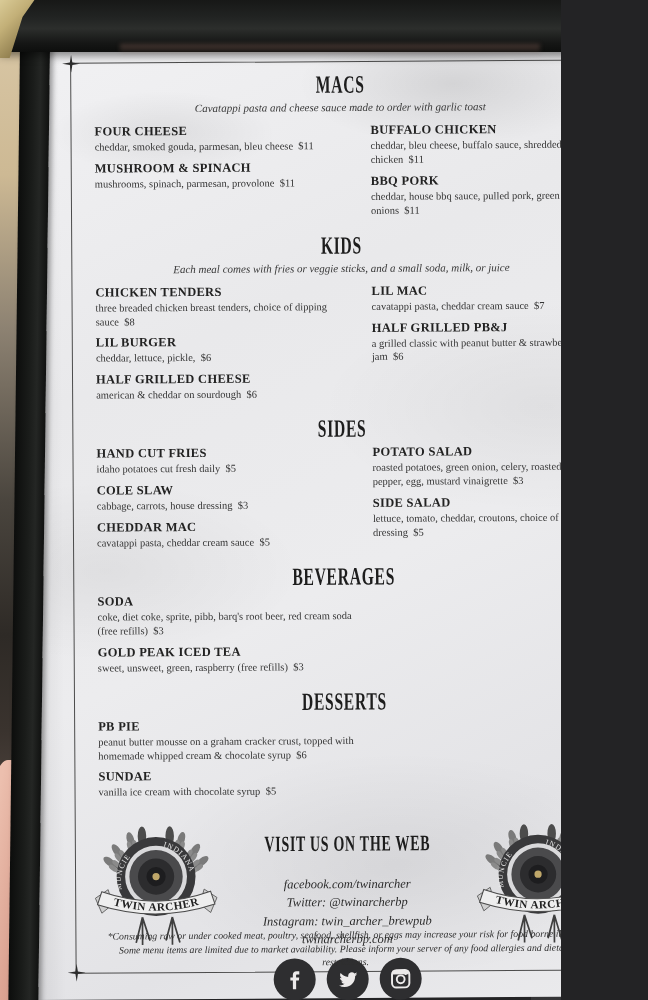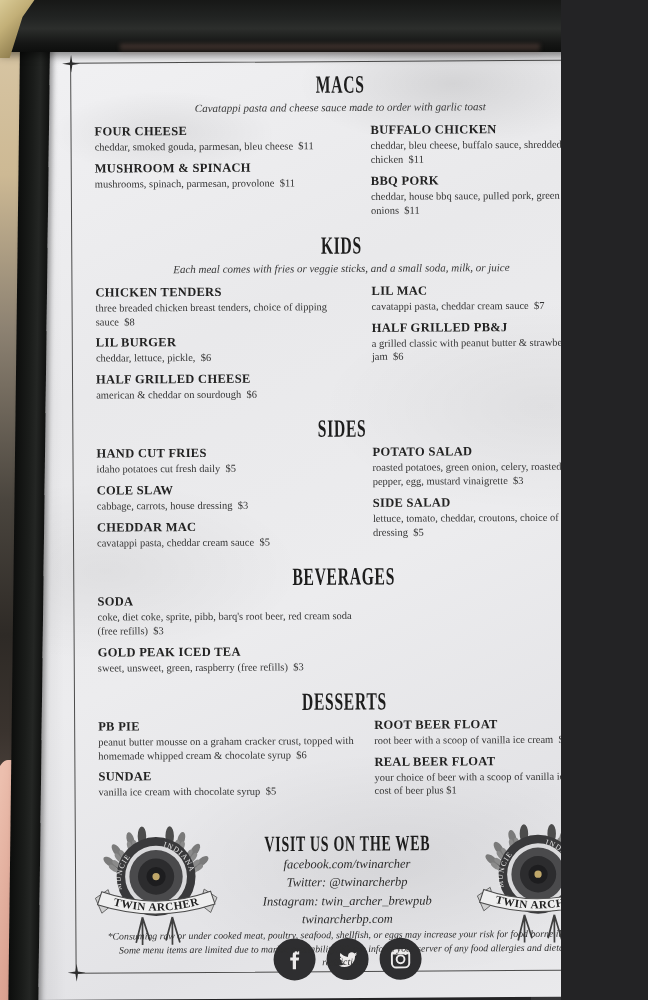--- a/index.html
+++ b/index.html
@@ -67,21 +67,21 @@
   .item-price-inline { font-weight:400; font-size:11px; margin-left:12px; color:#2e2e2e; }
   .item-desc { font-size:10.5px; line-height:1.32; color:#343434; margin-top:1px; }
   .desc-price { white-space:pre; }
 
   
   .footer { display:flex; align-items:flex-start; justify-content:space-between; padding:8px 2px 0 6px; }
   .logo { width:142px; height:128px; flex:0 0 auto; }
   .web-block { flex:1; text-align:center; padding-top:10px; }
   .web-title { font-weight:700; font-size:20px; color:#1c1c1c; }
   .web-title .condensed { display:inline-block; transform:scale(0.70,1.1); letter-spacing:1px; }
-  .web-lines { margin-top:0; font-style:italic; font-size:12.5px; line-height:1.45; color:#2b2b2b; }
+  .web-lines { margin-top:20px; font-style:italic; font-size:12.5px; line-height:1.45; color:#2b2b2b; }
   .social-row { margin-top:10px; display:flex; justify-content:center; gap:11px; }
   .social { width:42px; height:42px; border-radius:50%; background:#2e2e30;
     display:flex; align-items:center; justify-content:center; }
   .social svg { display:block; }
 
   .disclaimer { position:absolute; left:0; right:0; bottom:4px; text-align:center;
     font-style:italic; font-size:9.8px; line-height:1.35; color:#2f2f2f; padding:0 28px; }
 </style>
 </head>
 <body>
@@ -222,30 +222,20 @@
             <h2 class="sec-title"><span class="condensed">DESSERTS</span></h2>
             <div class="sec-columns">
               <div class="sec-col">
                 <div class="menu-item">
                   <div class="item-name">PB PIE</div>
                   <div class="item-desc">peanut butter mousse on a graham cracker crust, topped with homemade whipped cream &amp; chocolate syrup<span class="desc-price">  $6</span></div>
                 </div>
                 <div class="menu-item">
                   <div class="item-name">SUNDAE</div>
                   <div class="item-desc">vanilla ice cream with chocolate syrup<span class="desc-price">  $5</span></div>
-                </div>
-              </div>
-              <div class="sec-col">
-                <div class="menu-item">
-                  <div class="item-name">ROOT BEER FLOAT</div>
-                  <div class="item-desc">root beer with a scoop of vanilla ice cream<span class="desc-price">  $5</span></div>
-                </div>
-                <div class="menu-item">
-                  <div class="item-name">REAL BEER FLOAT</div>
-                  <div class="item-desc">your choice of beer with a scoop of vanilla ice cream  cost of beer plus $1</div>
                 </div>
               </div>
             </div>
           </section>
         </div>
 
       <div class="footer">
         <svg class="logo" viewBox="0 0 130 120">
           <defs>
             <g id="wheatL">

